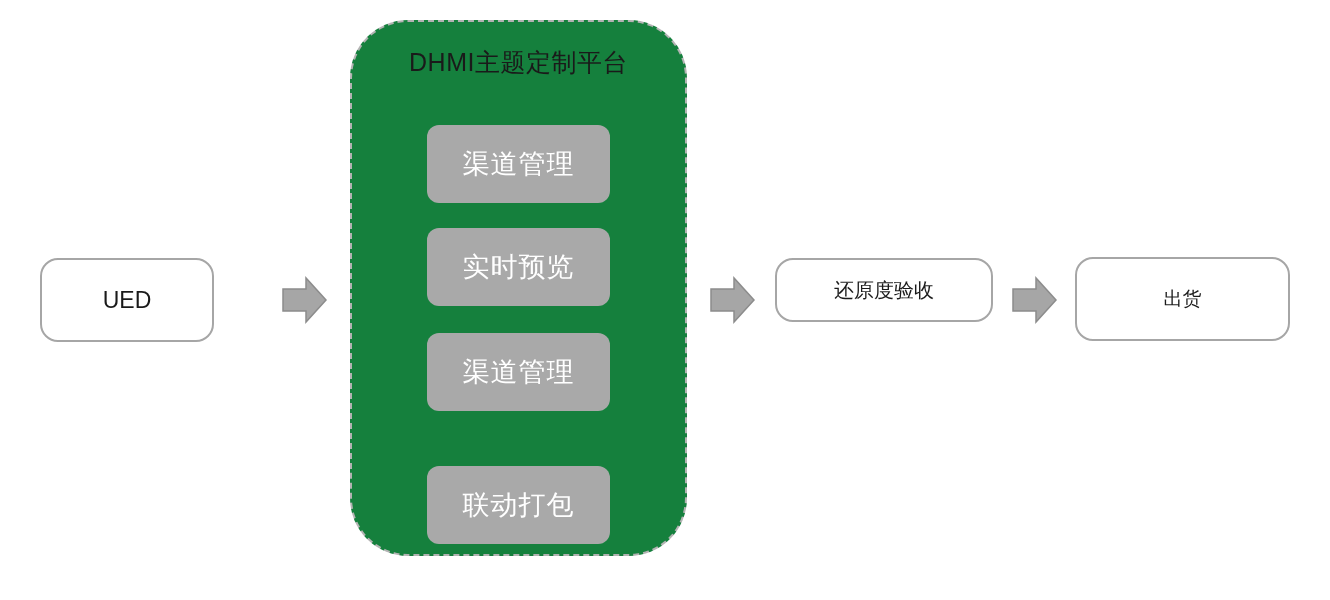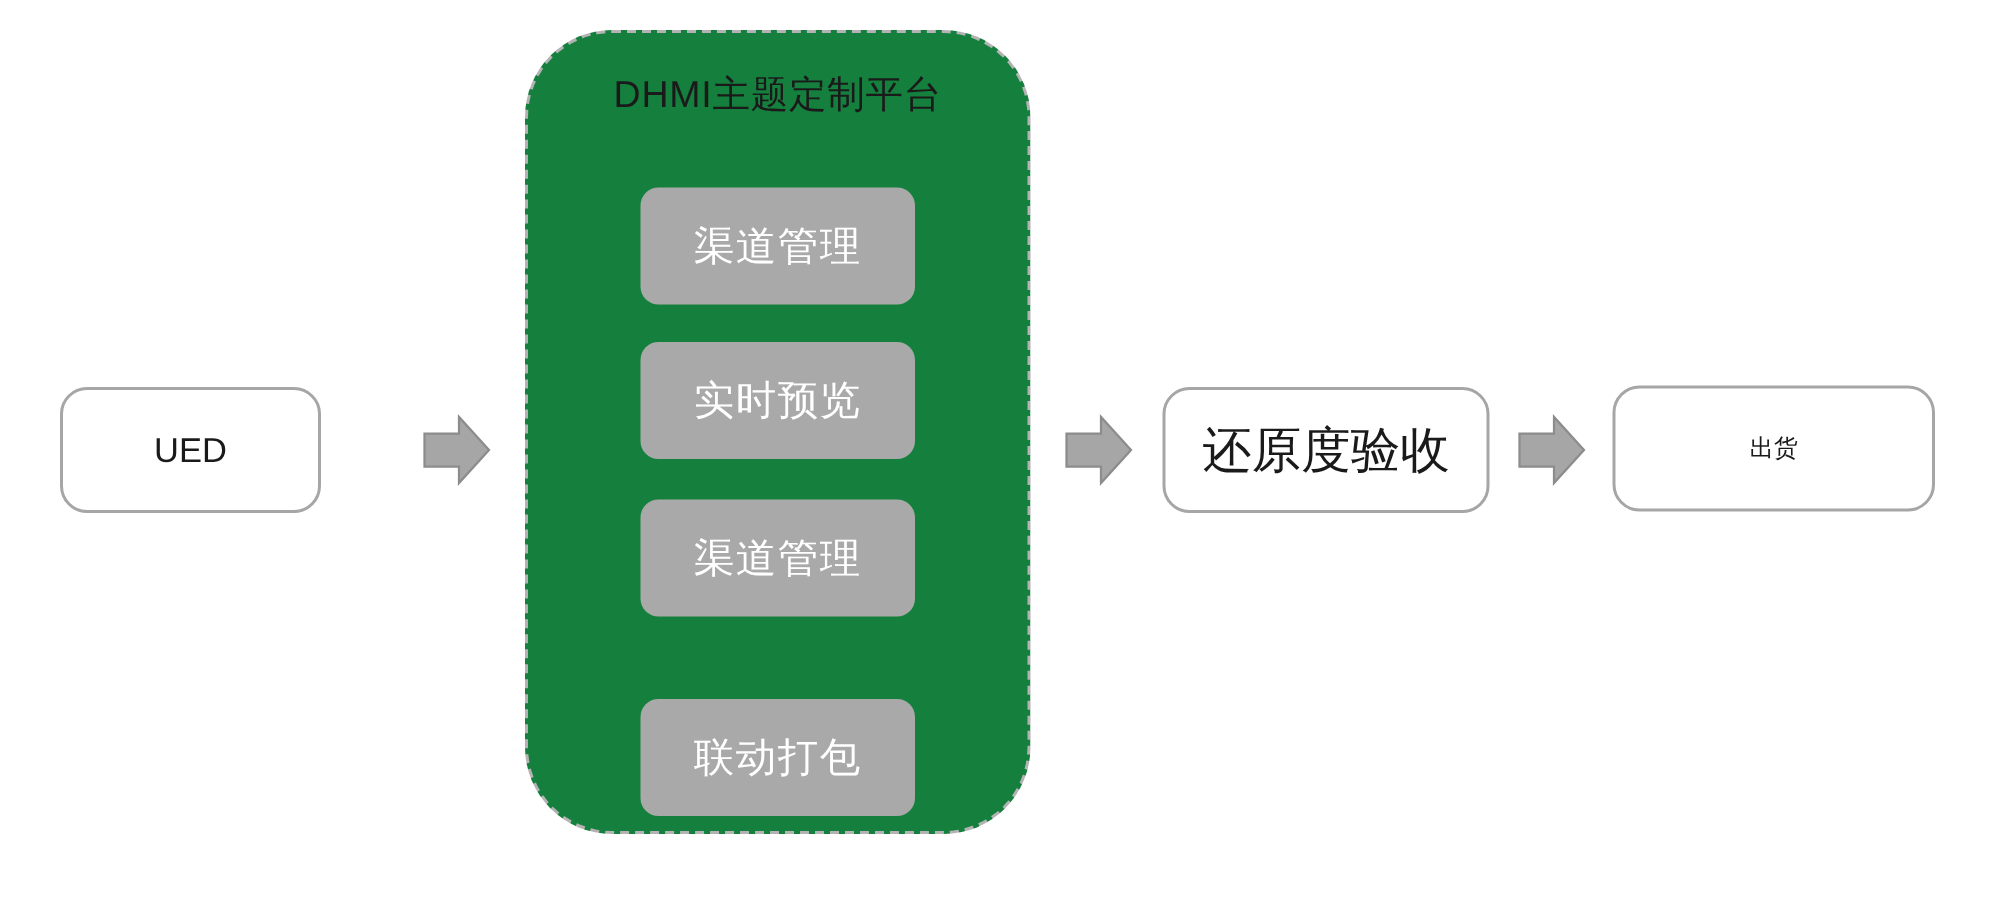--- a/index.html
+++ b/index.html
@@ -16,22 +16,22 @@
   .flow-box {
     position: absolute;
     background: #ffffff;
     border: 2px solid #a6a6a6;
     border-radius: 18px;
     display: flex; align-items: center; justify-content: center;
     color: #1a1a1a;
     text-align: center;
   }
   .box-ued    { left: 40px;   top: 258px; width: 174px; height: 84px; font-size: 23px; }
-  .box-accept { left: 775px;  top: 258px; width: 218px; height: 84px; font-size: 33px; text-align: right; }
-  .box-ship   { left: 1075px; top: 257px; width: 215px; height: 84px; font-size: 16px; text-align: center; }
+  .box-accept { left: 775px;  top: 258px; width: 218px; height: 64px; font-size: 20px; text-align: right; }
+  .box-ship   { left: 1075px; top: 257px; width: 215px; height: 84px; font-size: 19px; text-align: center; }
 
   .arrow {
     position: absolute;
     width: 46px; height: 48px;
   }
   .arrow svg { display: block; width: 100%; height: 100%; }
   .arrow-1 { left: 282px;  top: 276px; }
   .arrow-2 { left: 710px;  top: 276px; }
   .arrow-3 { left: 1012px; top: 276px; }
 

